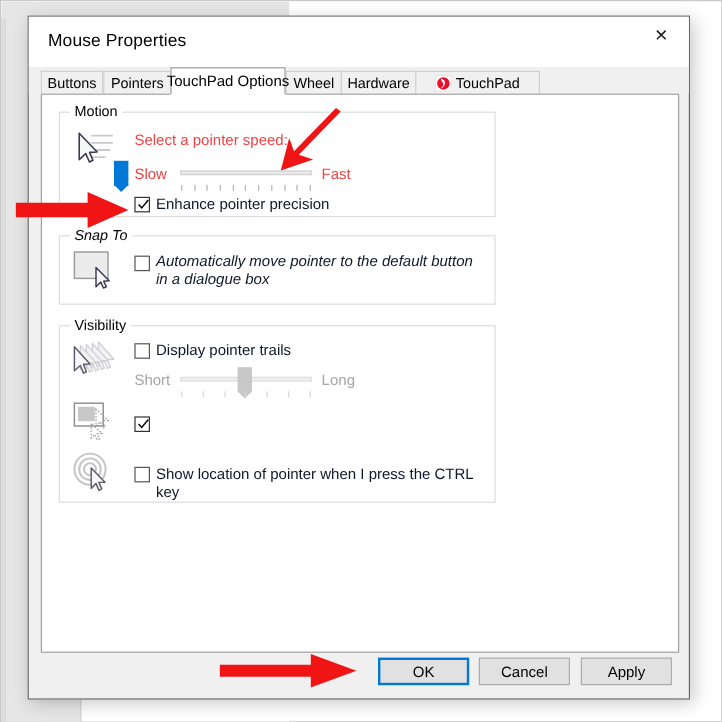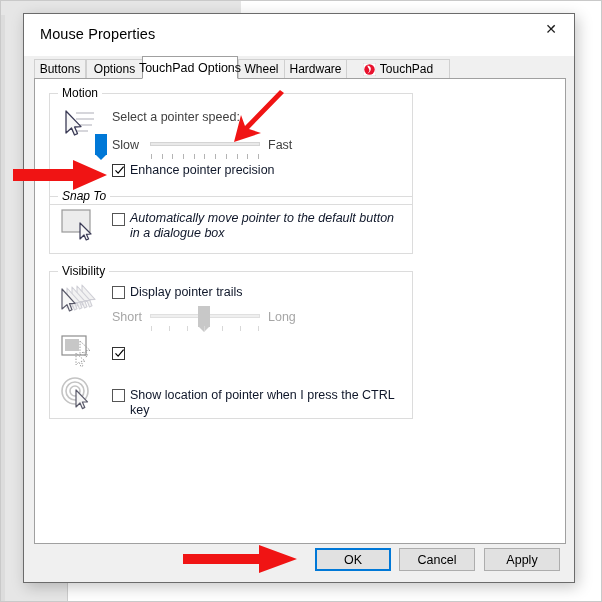--- a/index.html
+++ b/index.html
@@ -129,21 +129,21 @@
     box-sizing:border-box;
     background:transparent;
   }
   .group-title{
     position:absolute;top:-8px;left:8px;
     background:#ffffff;
     padding:0 4px;
     font-size:12px;color:#000;
     white-space:nowrap;
   }
-  .lbl{font-size:12.5px;color:#404040;white-space:nowrap;}
+  .lbl{font-size:12.5px;color:#ef4444;white-space:nowrap;}
   .lbl.dim{color:#a6a6a6;}
   
   .cb{
     position:absolute;width:13px;height:13px;
     border:1px solid #333;background:#fff;box-sizing:border-box;
   }
   .cb.off{border-color:#555;}
   .cb .tick{
     position:absolute;left:1px;top:0px;width:11px;height:11px;
   }
@@ -217,21 +217,21 @@
       <div id="dlg-close">✕</div>
     </div>
 
     <div id="tabstrip">
 
       <div class="tab" style="left:10px;width:52px;">
         <span>Buttons</span>
       </div>
 
       <div class="tab" style="left:62px;width:57px;">
-        <span>Options</span>
+        <span>Pointers</span>
       </div>
 
       <div class="tab active" style="left:118px;width:96px;">
         <span>TouchPad Options</span>
       </div>
 
       <div class="tab" style="left:214px;width:47px;">
         <span>Wheel</span>
       </div>
 
@@ -247,21 +247,21 @@
             <path d="M4.4 2.6 C7.6 3.2 8.6 5.6 7.3 8.1 C6.4 9.8 5.2 10.4 4.3 10.6 C6.2 9.2 6.9 7.4 6.0 5.9 C5.4 4.9 4.6 4.2 4.4 2.6 Z" fill="#ffffff"></path>
             <path d="M8.1 3.4 C9.6 4.8 9.8 7.2 8.6 9.0 C9.9 7.0 9.5 4.9 8.1 3.4 Z" fill="#ffffff"></path>
           </svg>
         </span>
         <span>TouchPad</span>
       </div>
     </div>
 
     <div id="tabpanel">
 
-      <div class="group" style="left:14px;top:14px;width:364px;height:112px;">
+      <div class="group" style="left:14px;top:14px;width:364px;height:88px;">
         <span class="group-title">Motion</span>
 
         <span style="position:absolute;left:10px;top:14px;">
           <svg width="40" height="34" viewBox="0 0 40 34">
             <g stroke="#c9c9cf" stroke-width="1.5" fill="none">
               <path d="M16 5 L34 5"></path>
                 <path d="M16 11 L34 11"></path>
               <path d="M14 17 L32 17"></path>
                 <path d="M12 23 L28 23"></path>
             </g>

